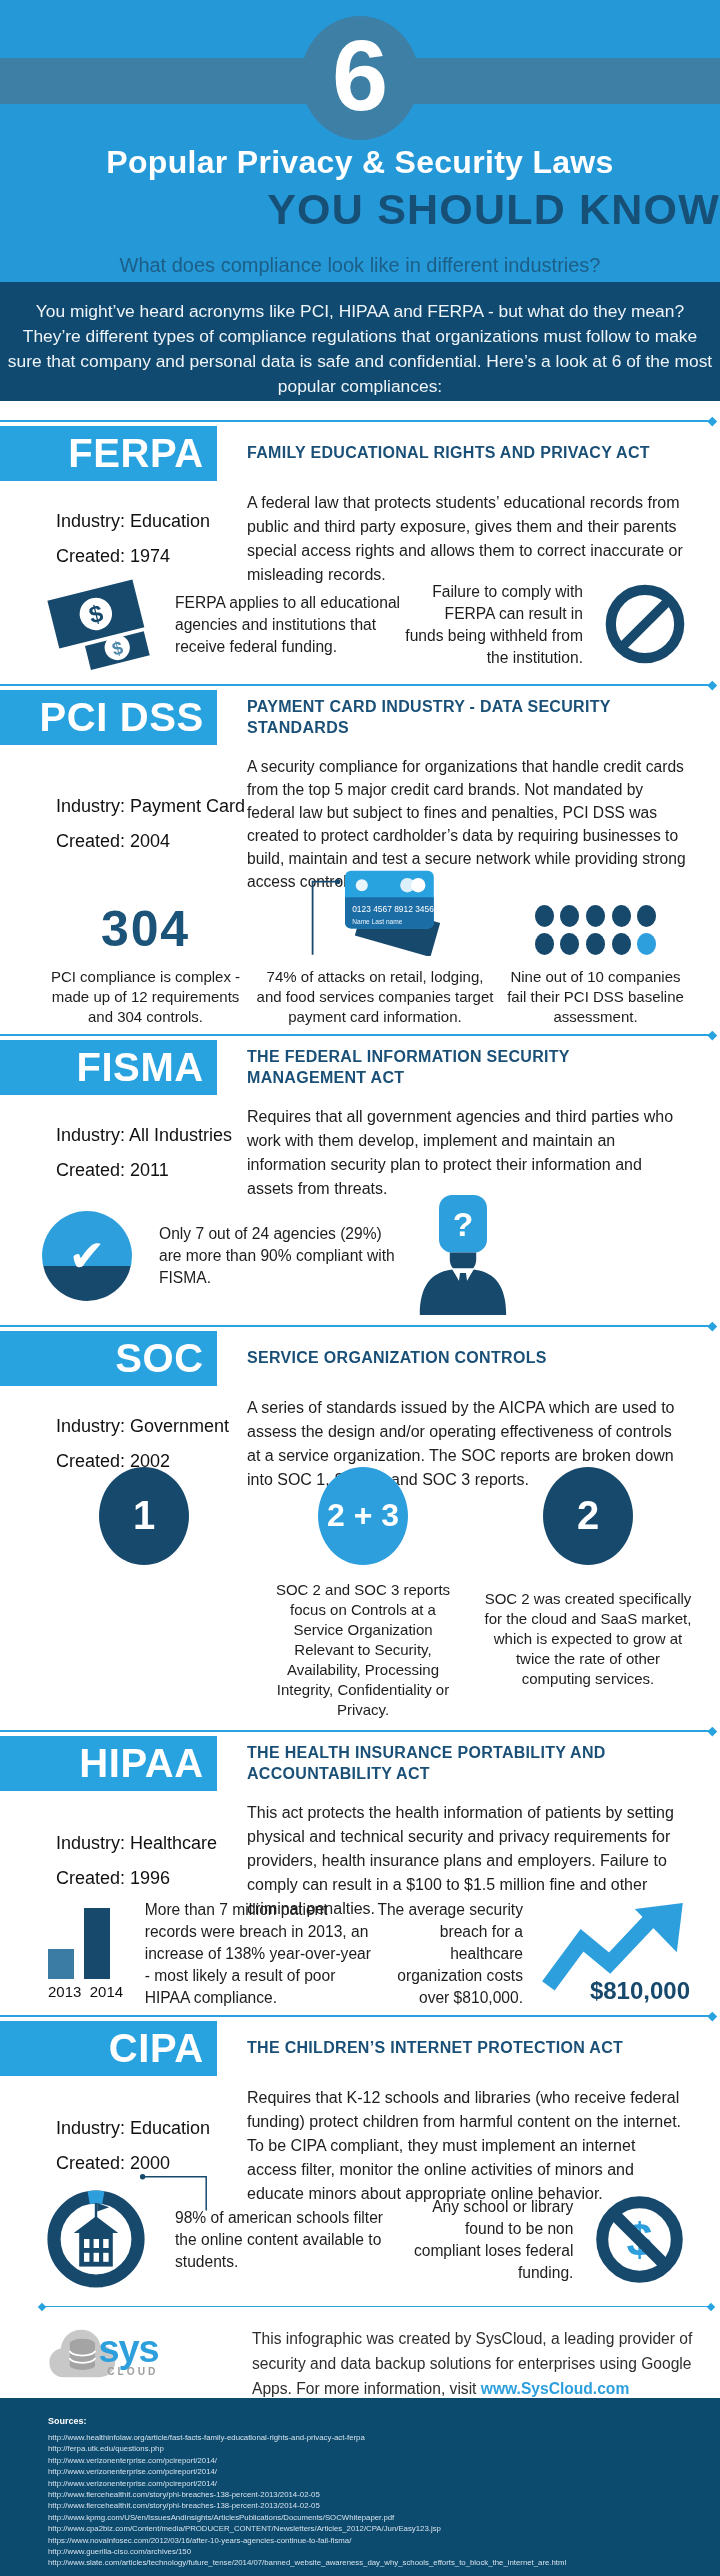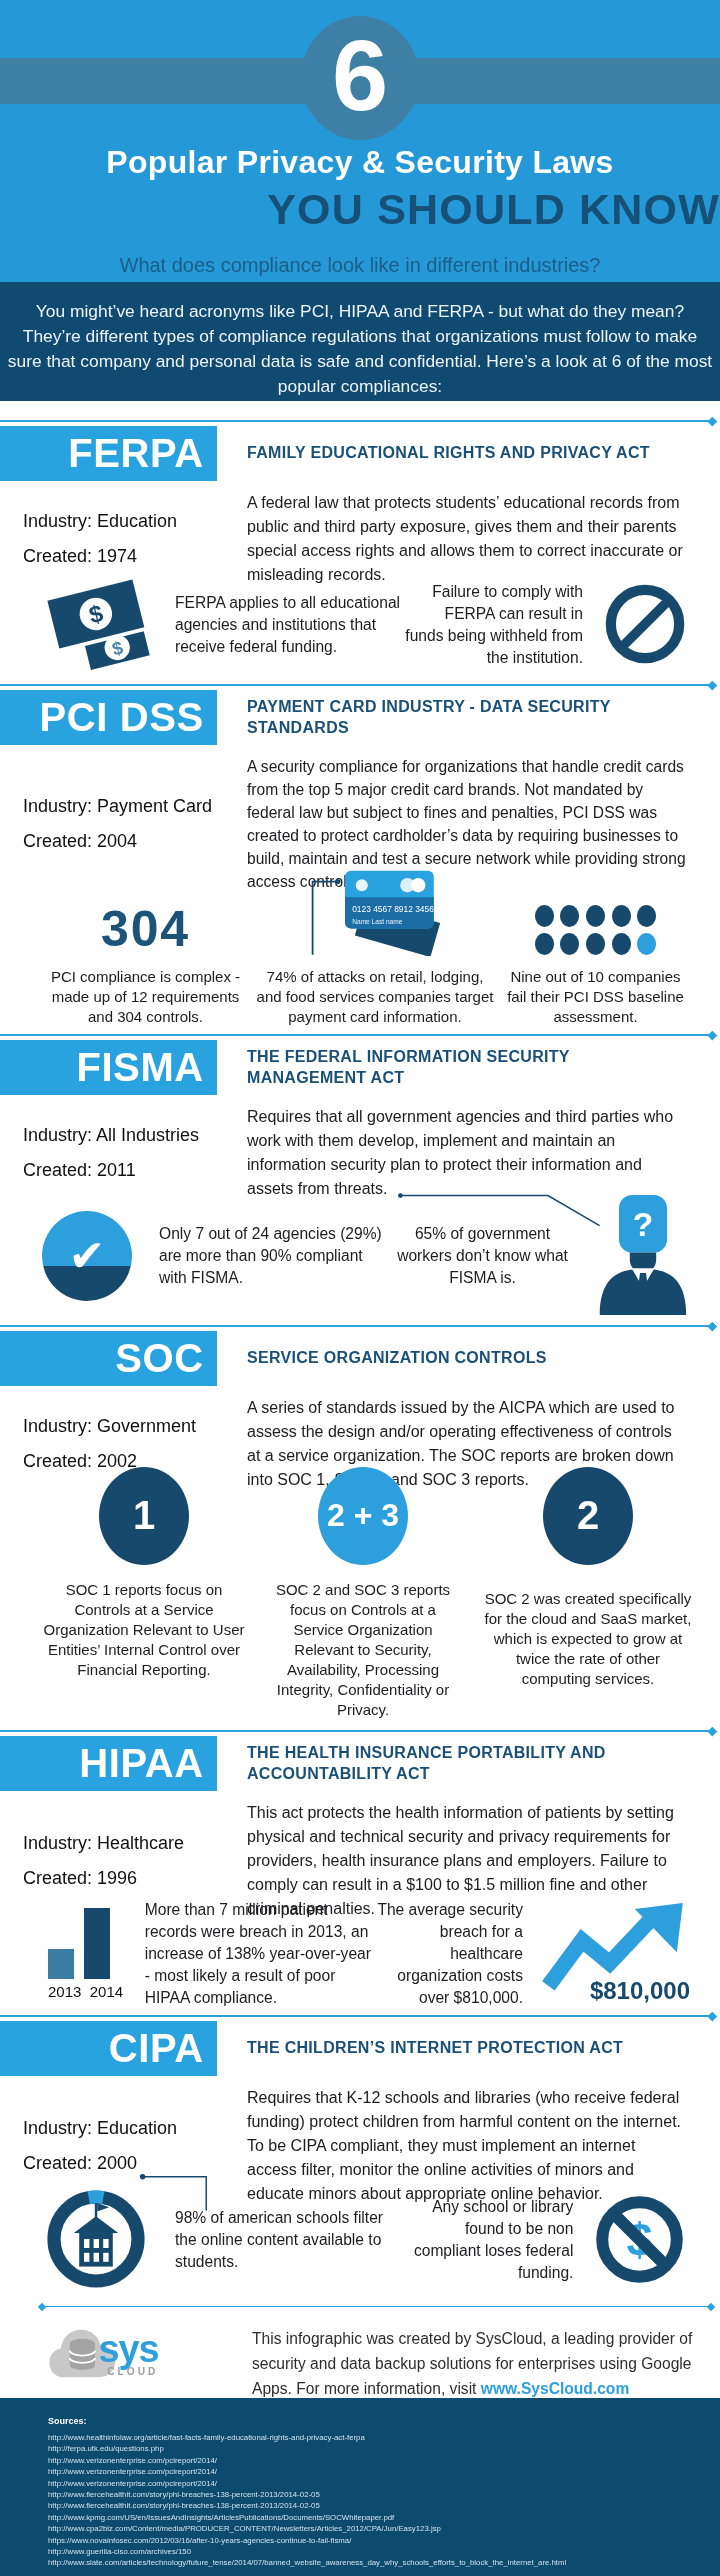--- a/index.html
+++ b/index.html
@@ -26,21 +26,21 @@
   .sep{position:absolute;left:0;top:0;width:711px;height:1.8px;background:#29A3E0;}
   .sep .diamond{position:absolute;right:-4.8px;top:-2.4px;width:6.6px;height:6.6px;background:#29A3E0;
                 transform:rotate(45deg);}
   .banner{position:absolute;left:0;top:6px;width:217px;height:55px;background:#29A3E0;
           display:flex;align-items:center;justify-content:flex-end;z-index:2;}
   .banner span{color:#fff;font-size:40px;font-weight:700;letter-spacing:0.6px;padding-right:13.2px;}
   .sec-header{position:absolute;left:247px;top:6px;width:444px;height:55px;display:flex;
               align-items:center;color:#1A5077;font-size:16px;font-weight:800;letter-spacing:0.3px;
               white-space:pre-line;line-height:20.4px;}
   .content-row{position:absolute;left:0;top:71px;width:720px;display:flex;align-items:center;}
-  .left-info{width:247px;box-sizing:border-box;padding-left:23px;flex-shrink:0;}
+  .left-info{width:247px;box-sizing:border-box;padding-left:56px;flex-shrink:0;}
   .info-line{font-size:18px;color:#101010;line-height:35px;white-space:pre-line;}
   .body-text{flex:1;padding-right:33px;font-size:16px;color:#202022;line-height:24px;}
   .body-sm{font-size:15.6px;line-height:23px;}
   .stats{position:absolute;left:42px;right:30px;display:flex;align-items:center;}
   .stat-text{font-size:15.6px;color:#1d1d1f;line-height:22px;}
   .caption{font-size:15px;color:#1d1d1f;line-height:20px;text-align:center;}
   
   .pci-stats{bottom:7.2px;align-items:flex-end;}
   .pci-col{display:flex;flex-direction:column;align-items:center;justify-content:flex-end;}
   .big-number{font-size:50px;font-weight:800;color:#1B5379;letter-spacing:1.8px;line-height:1;}
@@ -210,27 +210,20 @@
     <div class="content-row">
       <div class="left-info">
         <div class="info-line">Industry: All Industries</div>
         <div class="info-line">Created:  2011</div>
       </div>
       <div class="body-text">Requires that all government agencies and third parties who work with them develop, implement and maintain an information security plan to protect their information and assets from threats.</div>
     </div>
     <div class="stats" style="bottom:7.2px;">
       <div class="check-circle">✔</div>
       <div class="stat-text" style="width:240px;margin-left:27px;">Only 7 out of 24 agencies (29%) are more than 90% compliant with FISMA.</div>
-      <div style="position:relative;margin-left:auto;width:204px;">
-        <svg width="204" height="36" style="position:absolute;left:12px;top:-31px;" viewBox="0 0 340 60">
-          <circle cx="4" cy="6" r="4" fill="#17496D"></circle>
-          <polyline points="4,6 250,6 336,56" fill="none" stroke="#17496D" stroke-width="2.5"></polyline>
-        </svg>
-        <div class="stat-text" style="text-align:center;">65% of government workers don’t know what FISMA is.</div>
-      </div>
       <span style="margin-left:17px;">
         <svg width="94" height="120" viewBox="0 0 156 200">
           <rect x="38" y="0" width="80" height="96" rx="22" fill="#2D9FDD"></rect>
           <text x="78" y="68" font-size="56" font-weight="bold" fill="#fff" text-anchor="middle">?</text>
           <path d="M56 96 h44 v12 a22 22 0 0 1 -44 0 Z" fill="#17496D"></path>
           <path d="M6 200 C6 148 28 128 60 124 L78 152 L96 124 C128 128 150 148 150 200 Z" fill="#17496D"></path>
           <path d="M60 122 L78 156 L96 122 Z" fill="#fff"></path>
           <path d="M73 130 h10 l6 46 -11 14 -11 -14 Z" fill="#17496D"></path>
         </svg>
       </span>
@@ -248,21 +241,20 @@
     <div class="content-row">
       <div class="left-info">
         <div class="info-line">Industry: Government</div>
         <div class="info-line">Created: 2002</div>
       </div>
       <div class="body-text">A series of standards issued by the AICPA which are used to assess the design and/or operating effectiveness of controls at a service organization. The SOC reports are broken down into SOC 1, SOC 2, and SOC 3 reports.</div>
     </div>
     <div class="stats" style="bottom:10.8px;left:36px;right:27px;align-items:flex-start;">
       <div style="width:216px;display:flex;flex-direction:column;align-items:center;">
         <div style="width:90px;height:98px;border-radius:50%;background:#17496D;display:flex;align-items:center;justify-content:center;color:#fff;font-size:40px;font-weight:800;">1</div>
-        <div class="caption" style="margin-top:15.6px;width:210px;">SOC 1 reports focus on Controls at a Service Organization Relevant to User Entities’ Internal Control over Financial Reporting.</div>
       </div>
       <div style="width:222px;display:flex;flex-direction:column;align-items:center;">
         <div style="width:90px;height:98px;border-radius:50%;background:#2D9FDD;display:flex;align-items:center;justify-content:center;color:#fff;font-size:32px;font-weight:800;">2 + 3</div>
         <div class="caption" style="margin-top:15.6px;width:198px;">SOC 2 and SOC 3 reports focus on Controls at a Service Organization Relevant to Security, Availability, Processing Integrity, Confidentiality or Privacy.</div>
       </div>
       <div style="width:210px;margin-left:auto;display:flex;flex-direction:column;align-items:center;">
         <div style="width:90px;height:98px;border-radius:50%;background:#17496D;display:flex;align-items:center;justify-content:center;color:#fff;font-size:40px;font-weight:800;">2</div>
         <div class="caption" style="margin-top:24px;width:207px;">SOC 2 was created specifically for the cloud and SaaS market, which is expected to grow at twice the rate of other computing services.</div>
       </div>
     </div>

